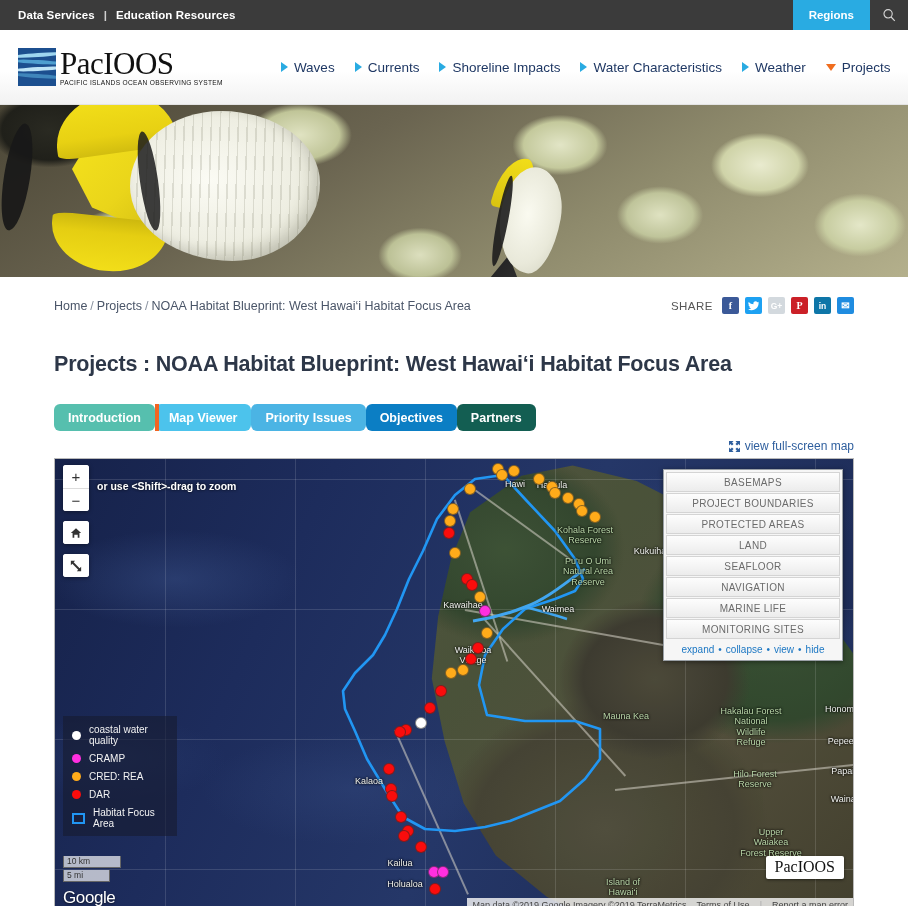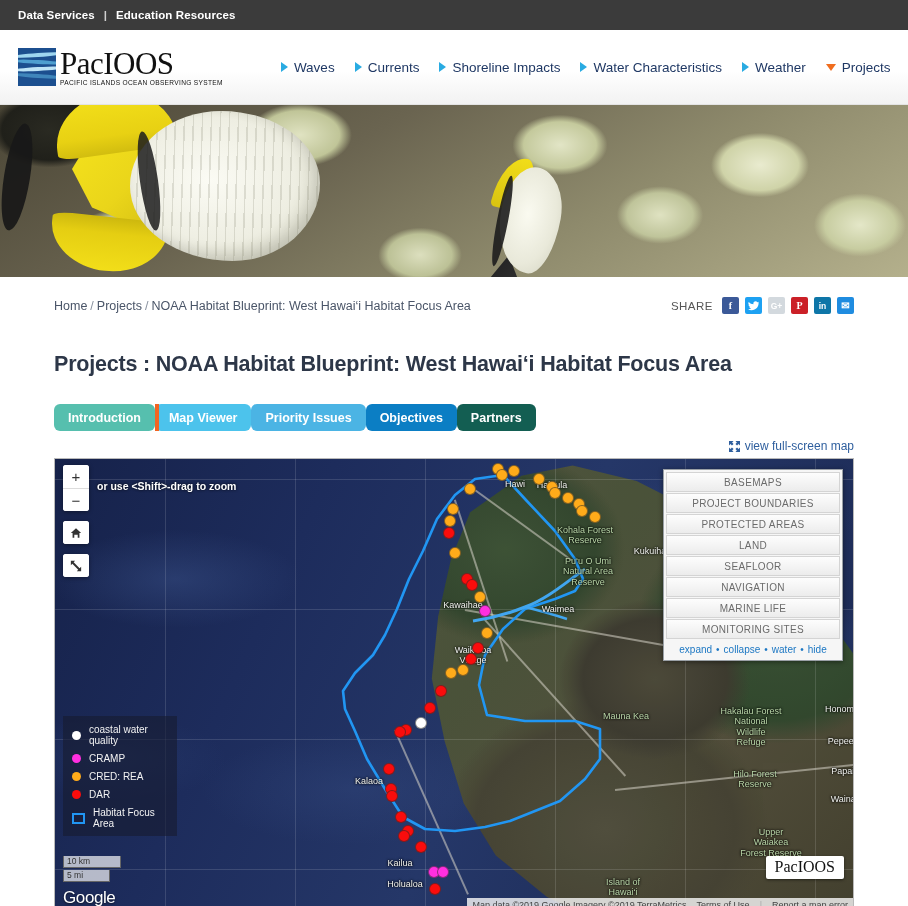--- a/index.html
+++ b/index.html
@@ -420,20 +420,29 @@
   .attrib a { color: #444; text-decoration: none; }
 </style>
 </head>
 <body>
 
 <div class="utilbar">
   <div class="utilbar-links">
     <a class="utilbar-link">Data Services</a>
     <span class="utilbar-sep">|</span>
     <a class="utilbar-link">Education Resources</a>
+  </div>
+  <div class="utilbar-right">
+    <div class="regions-btn">Regions</div>
+    <div class="search-btn">
+      <svg width="15" height="15" viewBox="0 0 16 16">
+        <circle cx="6.5" cy="6.2" r="4.4" fill="none" stroke="#d6d6d6" stroke-width="1.2"></circle>
+        <line x1="9.7" y1="9.6" x2="13.6" y2="13.8" stroke="#d6d6d6" stroke-width="1.2"></line>
+      </svg>
+    </div>
   </div>
 </div>
 
 <div class="masthead">
   <a class="logo">
     <span class="logo-mark">
       <i></i>
         <i></i>
         <i></i>
         <i></i>
@@ -663,21 +672,21 @@
       <div class="layer-item">LAND</div>
       <div class="layer-item">SEAFLOOR</div>
       <div class="layer-item">NAVIGATION</div>
       <div class="layer-item">MARINE LIFE</div>
       <div class="layer-item">MONITORING SITES</div>
       <div class="layer-actions">
         <a>expand</a>
         <span class="sep">•</span>
         <a>collapse</a>
         <span class="sep">•</span>
-        <a>water</a>
+        <a>view</a>
         <span class="sep">•</span>
         <a>hide</a>
       </div>
     </div>
 
     <div class="legend">
       <div class="legend-row">
         <span class="legend-dot" style="background:#ffffff"></span>
         <span class="legend-text">coastal water quality</span>
       </div>

